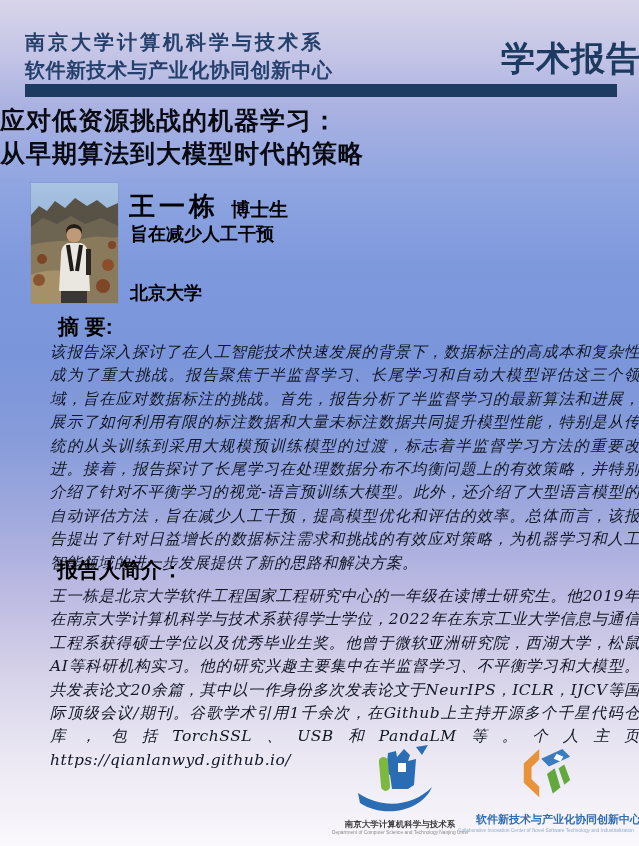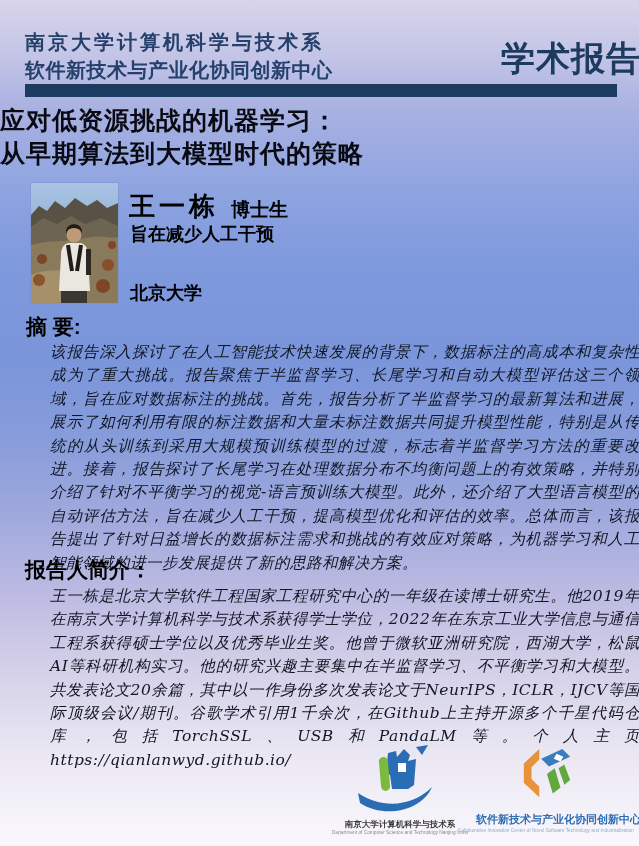--- a/index.html
+++ b/index.html
@@ -22,21 +22,21 @@
          line-height:33px;color:#0a0a12;letter-spacing:1px;}
   
   .photo{left:31px;top:183px;width:87px;height:120px;box-shadow:0 0 0 1px rgba(120,140,190,.35);}
   .s-name{left:129px;top:189px;font-size:26px;font-weight:bold;letter-spacing:4px;
           font-family:"DejaVu Serif",serif;color:#000;white-space:nowrap;}
   .s-degree{left:231px;top:197px;font-size:19px;font-weight:bold;color:#000;white-space:nowrap;}
   .s-school{left:130px;top:222px;font-size:18px;font-weight:600;color:#000;white-space:nowrap;}
   .s-univ{left:130px;top:281px;font-size:18px;font-weight:600;color:#000;white-space:nowrap;}
   .meeting{left:385px;top:219px;font-size:17px;font-weight:600;line-height:27.5px;color:#000;white-space:nowrap;}
   
-  .sec-head{font-size:21px;font-weight:bold;color:#000;white-space:nowrap;}
+  .sec-head{font-size:21px;font-weight:bold;color:#000;white-space:nowrap;margin-left:32px;}
   .abstract-head{left:26px;top:313px;}
   .bio-head{left:25px;top:556px;font-family:Liberation Serif, serif;}
   .body-text{
     left:25px;width:590px;font-size:15.5px;line-height:23.4px;color:#101624;
     font-style:italic;font-family:"DejaVu Serif",serif;
     text-align:justify;text-justify:inter-ideograph;letter-spacing:0.5px;margin-left:25px;
   }
   .abstract-body{top:341px;}
   .bio-body{top:585px;}
   

